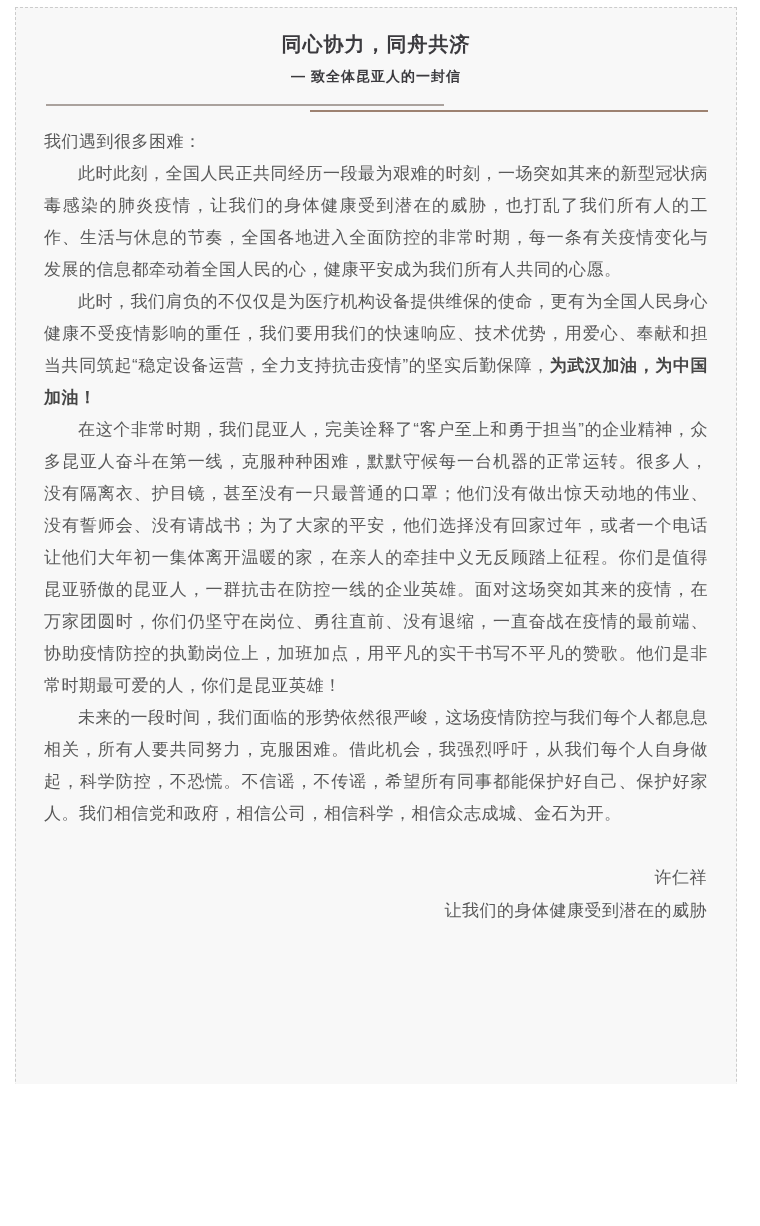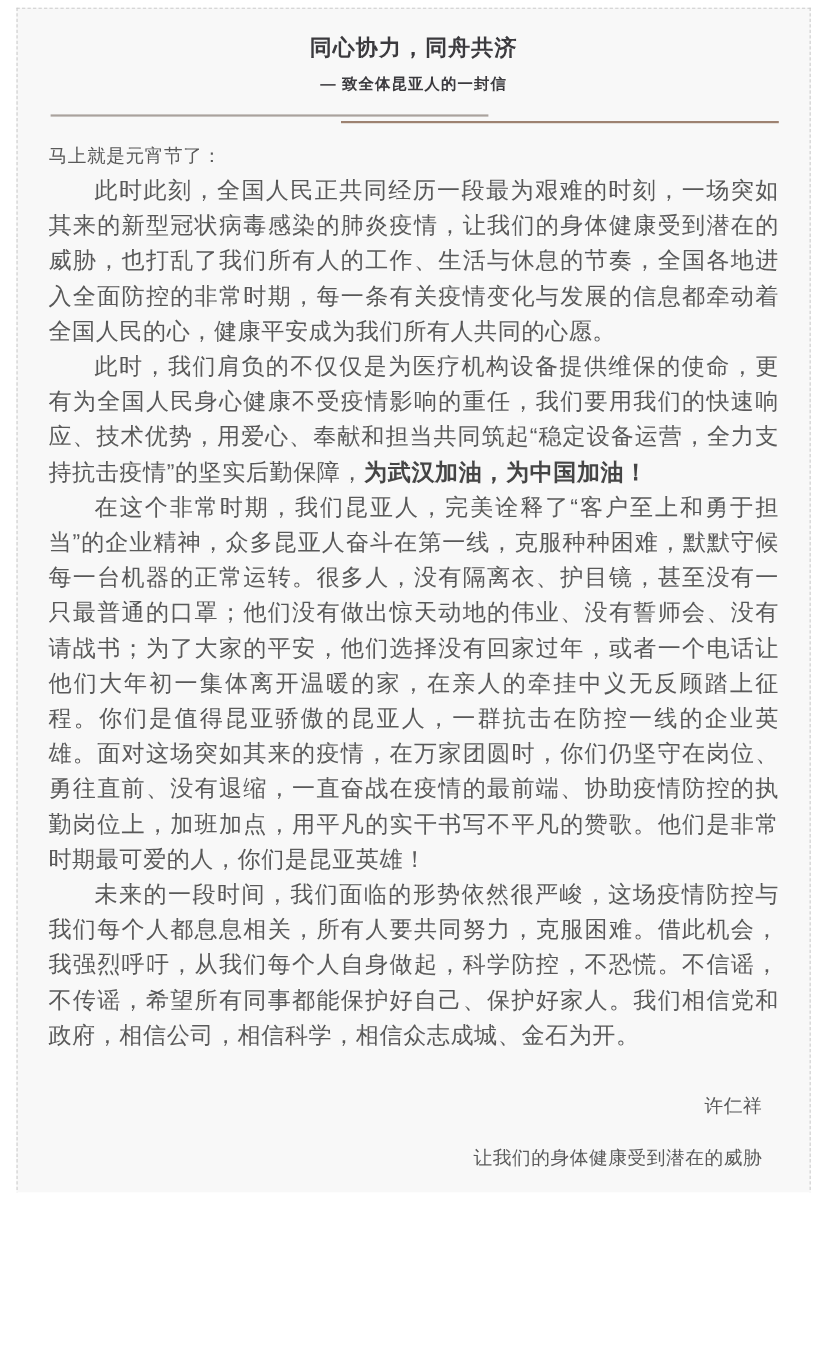--- a/index.html
+++ b/index.html
@@ -64,36 +64,36 @@
   .salutation {
     margin: 12px 0 0 0;
     font-size: 17px;
     line-height: 32px;
     color: var(--body-text);
     letter-spacing: 0.5px;
   }
   .letter-body p {
     margin: 0;
     text-indent: 2em;
-    font-size: 21px;
+    font-size: 17px;
     line-height: 32px;
     color: var(--body-text);
     letter-spacing: 0.5px;
     text-align: justify;
   }
   .letter-body .bold {
     font-weight: 700;
     color: var(--emphasis);
   }
   .signature {
     margin-top: 32px;
     text-align: right;
   }
   .signature p {
-    margin: 15px;
+    margin: 1px;
     font-size: 17px;
     line-height: 32px;
     color: var(--body-text);
     letter-spacing: 0.5px;
   }
 </style>
 </head>
 <body>
 
 <div class="stage">
@@ -101,21 +101,21 @@
 
     <h1 class="title">同心协力，同舟共济</h1>
 
     <h2 class="subtitle">— 致全体昆亚人的一封信</h2>
 
     <div class="divider">
       <span class="line line-a"></span>
       <span class="line line-b"></span>
     </div>
 
-    <p class="salutation">马上就是元宵节了：</p>
+    <p class="salutation">我们遇到很多困难：</p>
 
     <div class="letter-body">
         <p><span>此时此刻，全国人民正共同经历一段最为艰难的时刻，一场突如其来的新型冠状病毒感染的肺炎疫情，让我们的身体健康受到潜在的威胁，也打乱了我们所有人的工作、生活与休息的节奏，全国各地进入全面防控的非常时期，每一条有关疫情变化与发展的信息都牵动着全国人民的心，健康平安成为我们所有人共同的心愿。</span></p>
         <p><span>此时，我们肩负的不仅仅是为医疗机构设备提供维保的使命，更有为全国人民身心健康不受疫情影响的重任，我们要用我们的快速响应、技术优势，用爱心、奉献和担当共同筑起“稳定设备运营，全力支持抗击疫情”的坚实后勤保障，</span><span class="bold">为武汉加油，为中国加油！</span></p>
         <p><span>在这个非常时期，我们昆亚人，完美诠释了“客户至上和勇于担当”的企业精神，众多昆亚人奋斗在第一线，克服种种困难，默默守候每一台机器的正常运转。很多人，没有隔离衣、护目镜，甚至没有一只最普通的口罩；他们没有做出惊天动地的伟业、没有誓师会、没有请战书；为了大家的平安，他们选择没有回家过年，或者一个电话让他们大年初一集体离开温暖的家，在亲人的牵挂中义无反顾踏上征程。你们是值得昆亚骄傲的昆亚人，一群抗击在防控一线的企业英雄。面对这场突如其来的疫情，在万家团圆时，你们仍坚守在岗位、勇往直前、没有退缩，一直奋战在疫情的最前端、协助疫情防控的执勤岗位上，加班加点，用平凡的实干书写不平凡的赞歌。他们是非常时期最可爱的人，你们是昆亚英雄！</span></p>
         <p><span>未来的一段时间，我们面临的形势依然很严峻，这场疫情防控与我们每个人都息息相关，所有人要共同努力，克服困难。借此机会，我强烈呼吁，从我们每个人自身做起，科学防控，不恐慌。不信谣，不传谣，希望所有同事都能保护好自己、保护好家人。我们相信党和政府，相信公司，相信科学，相信众志成城、金石为开。</span></p>
       </div>
 
     <div class="signature">
       <p>许仁祥</p>

